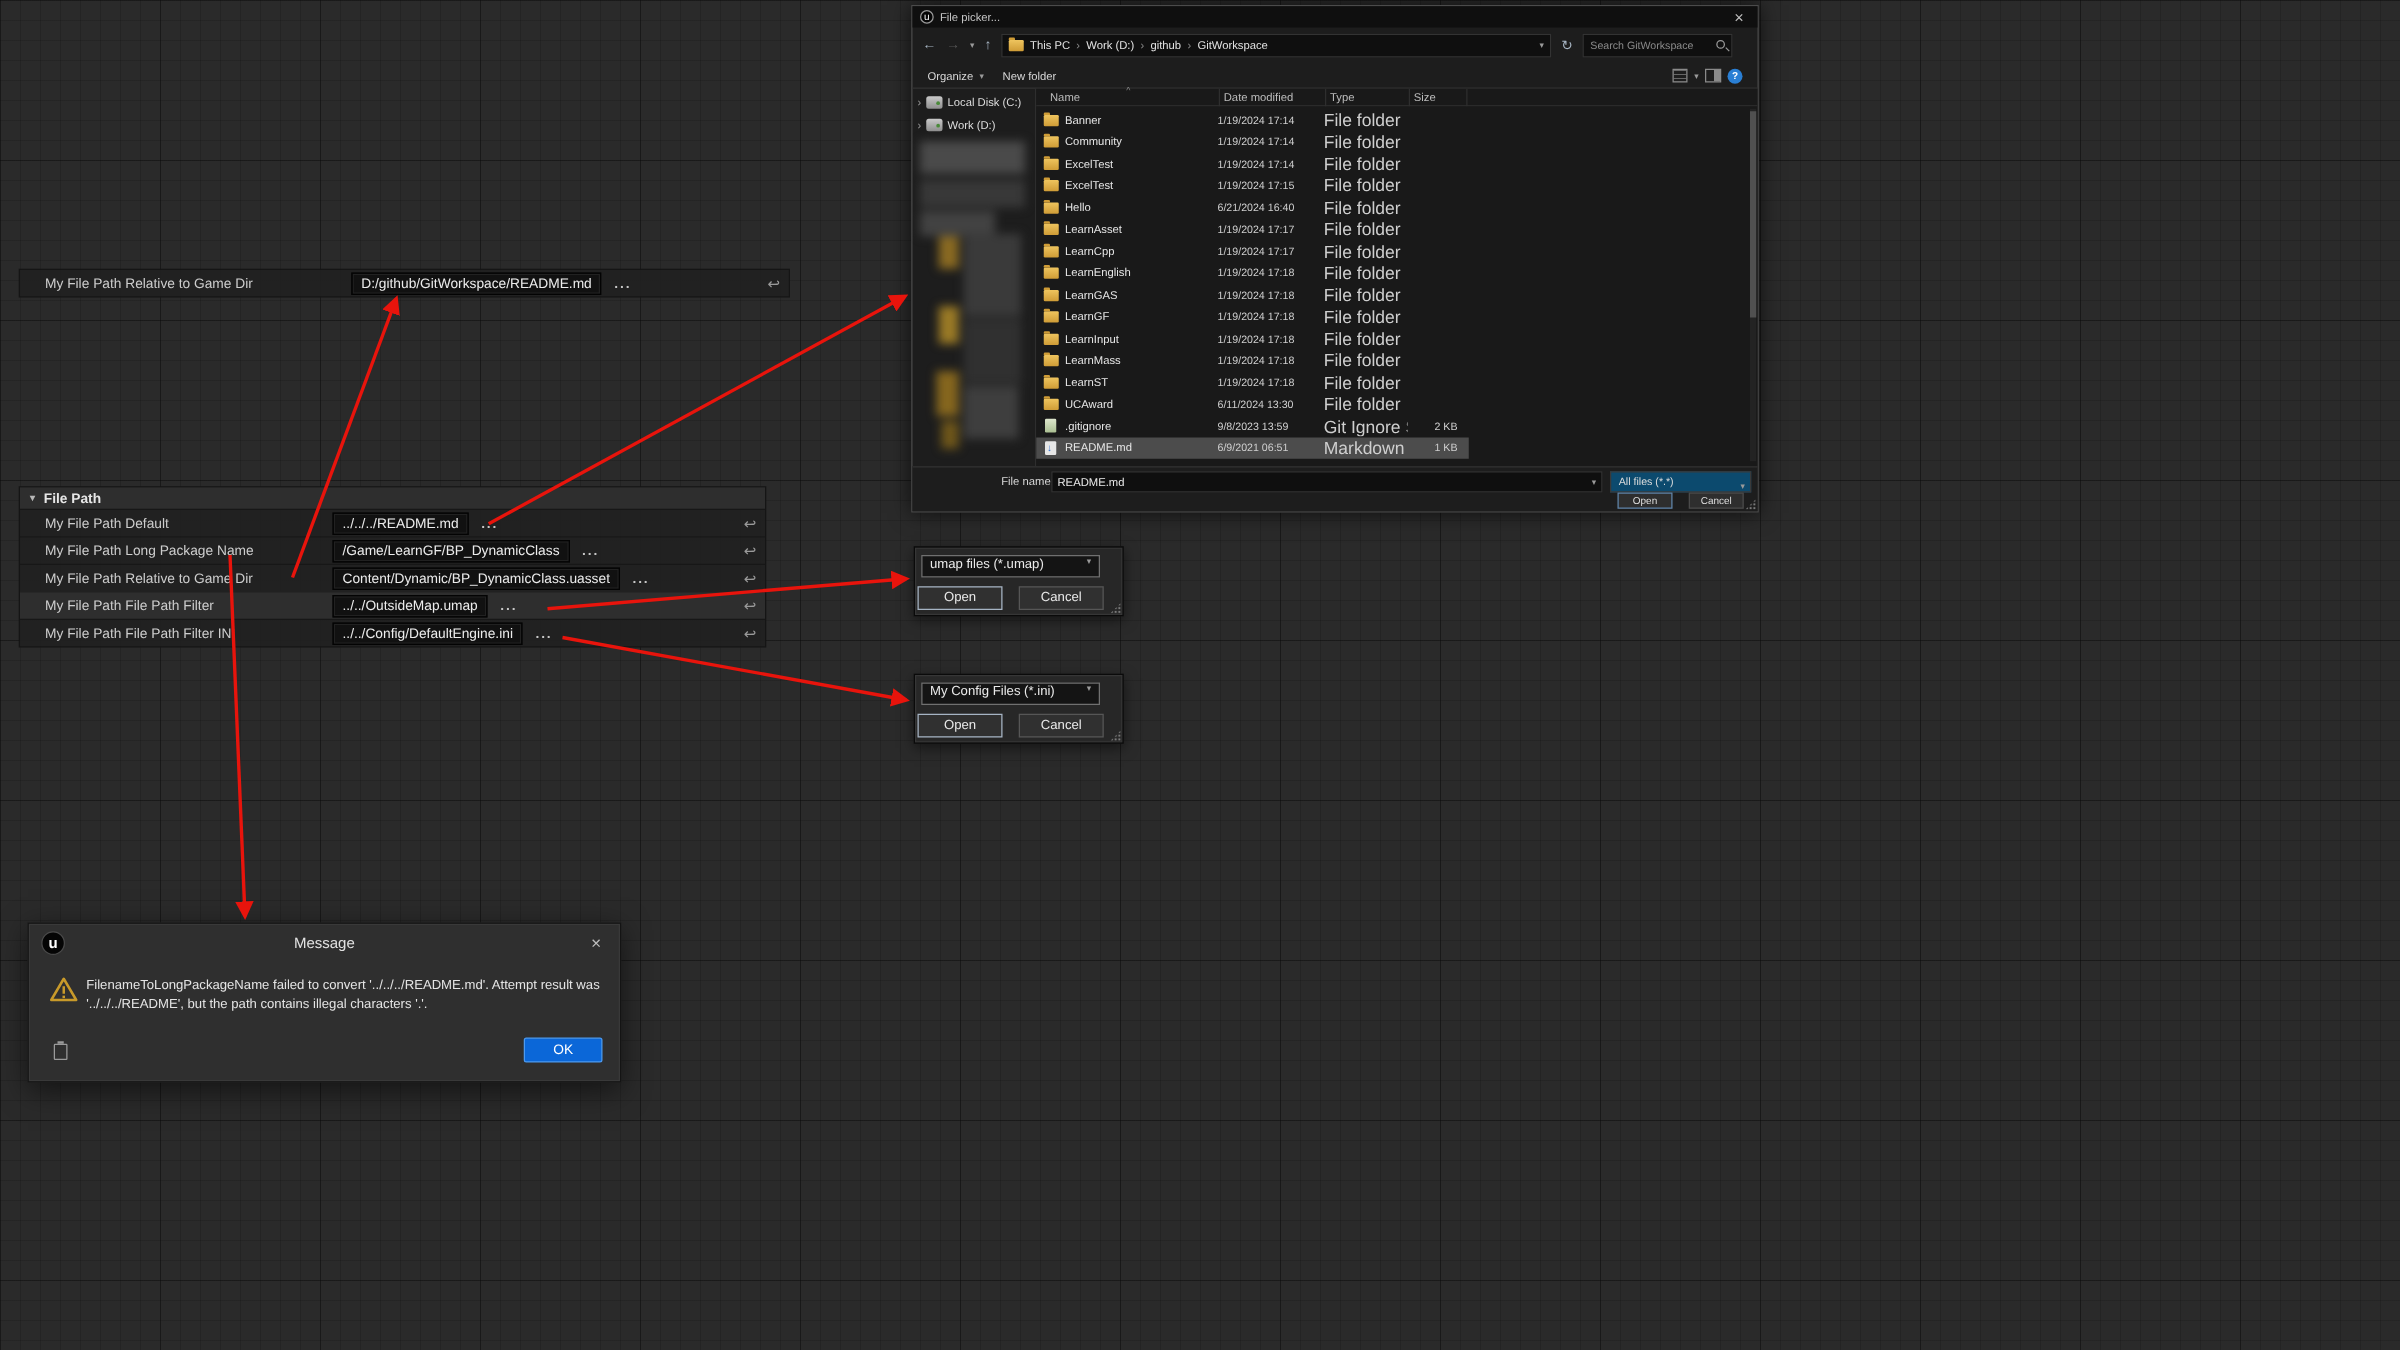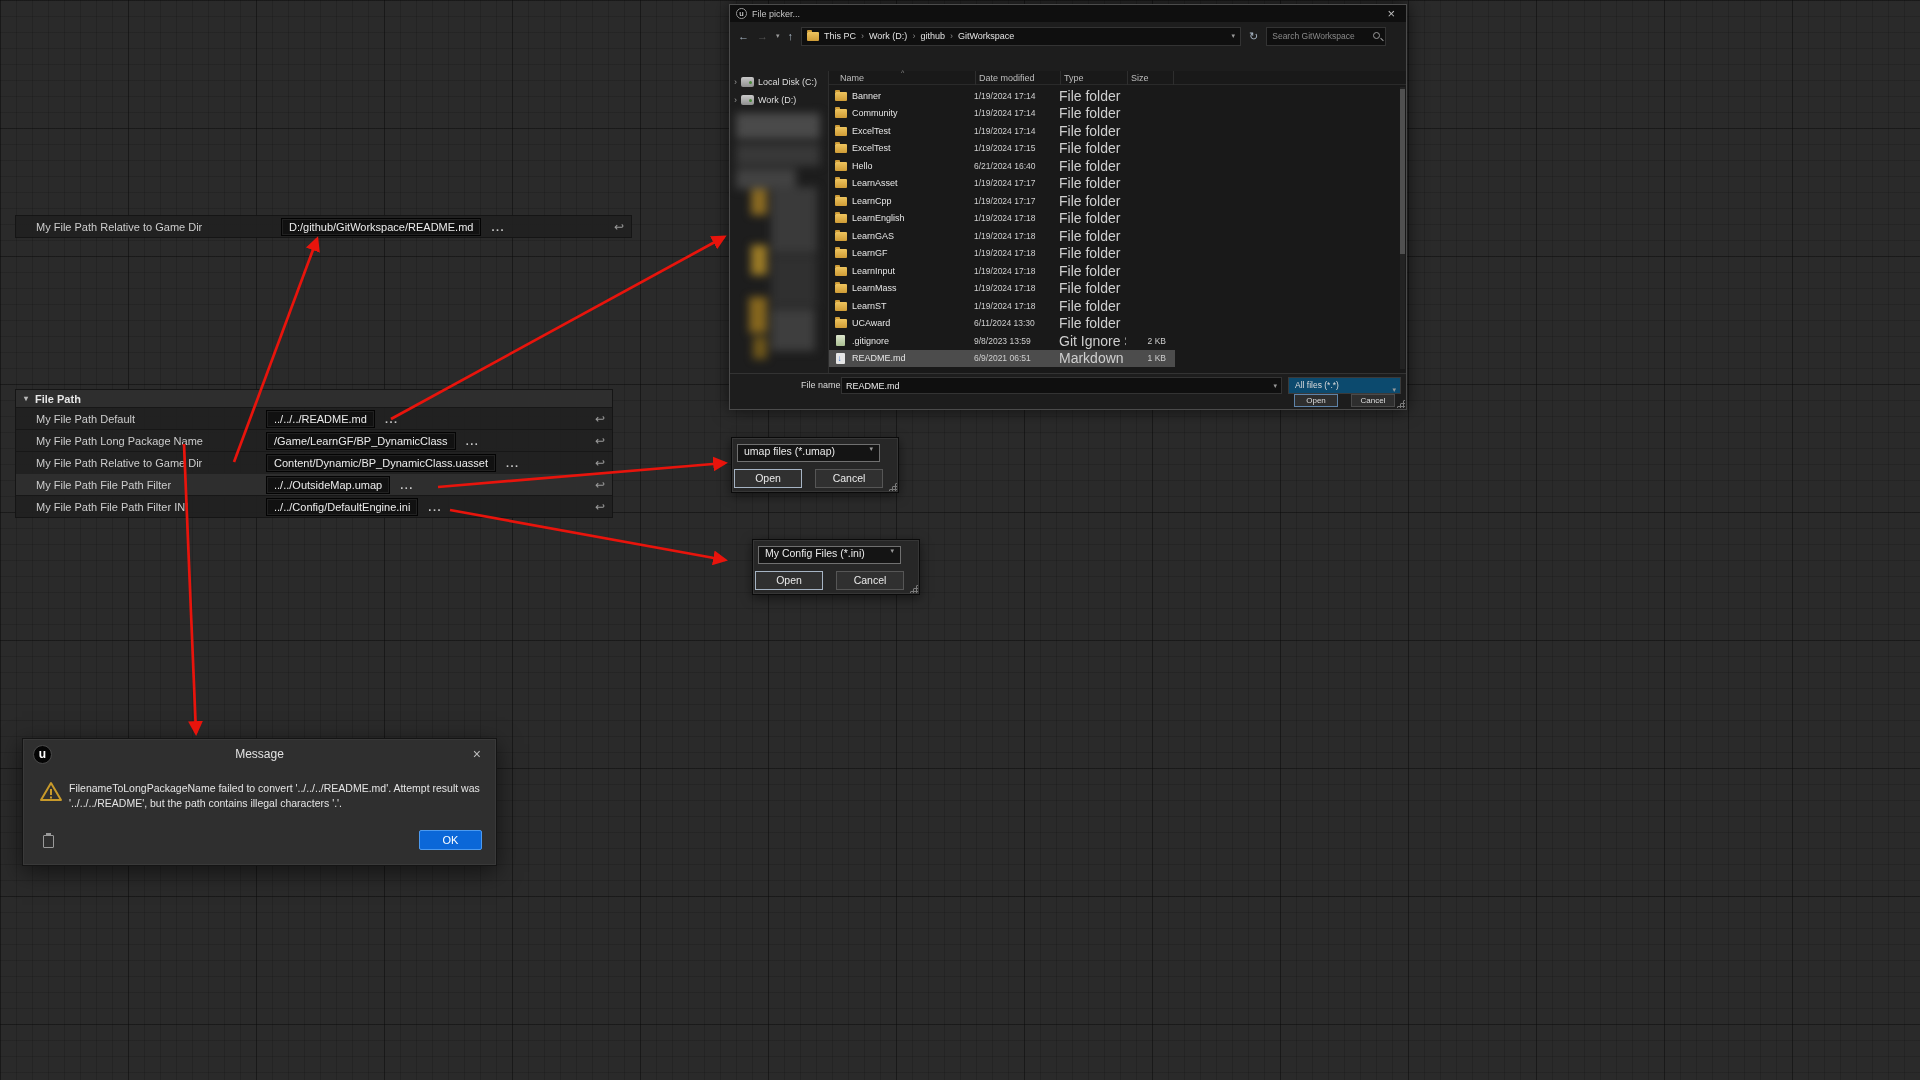--- a/index.html
+++ b/index.html
@@ -116,21 +116,21 @@
   #fp-cancel { left:621px; }
 
   .grip { position:absolute; right:1px; bottom:1px; width:9px; height:9px;
           background-image:radial-gradient(#7a7a7a 1px, transparent 1.2px); background-size:3px 3px;
           clip-path:polygon(100% 0, 100% 100%, 0 100%); }
 
   
   .mini { width:168px; height:56px; background:#272727; border:1px solid #0a0a0a; z-index:10;
           box-shadow:0 3px 10px rgba(0,0,0,0.5), inset 0 0 0 1px rgba(255,255,255,0.07); }
   #umap-dlg { left:731px; top:437px; }
-  #ini-dlg { left:752px; top:539px; }
+  #ini-dlg { left:731px; top:539px; }
   .mini-combo { position:absolute; left:5px; top:6px; width:143px; height:18px; background:#141414;
                 border:1px solid #707070; color:#eaeaea; font-size:10.5px; display:flex; align-items:flex-start;
                 padding:0 6px; cursor:pointer; }
   .mini-combo .tb-caret { margin-left:auto; }
   .mini-btn { position:absolute; top:31px; width:68px; height:19px; background:#303030; border:1px solid #565656;
               color:#eaeaea; font-size:10.5px; text-align:center; line-height:17px; cursor:pointer; }
   .mini-open { left:2px; border-color:#a6b4c4; }
   .mini-cancel { left:83px; }
 
   
@@ -230,20 +230,29 @@
           </span>
         <span class="tb-caret" style="margin-left:auto;">▾</span>
       </div>
       <span class="navg">↻</span>
       <div id="fp-search">
         <input placeholder="Search GitWorkspace" style="">
         <span class="lens"></span>
       </div>
     </div>
 
+    <div id="fp-toolbar" class="ap">
+      <span class="tool-label">Organize</span>
+      <span class="tb-caret">▾</span>
+      <span class="tool-label" style="margin-left:10px;">New folder</span>
+      <span class="icon-viewmode"></span>
+      <span class="tb-caret">▾</span>
+      <span class="icon-pane"></span>
+      <span class="icon-help">?</span>
+    </div>
 
     <div id="fp-main" class="ap">
       <div id="fp-side" class="ap">
         <div id="sidebar-items">
             <div class="side-item" style="top: 6px;">
               <span class="side-chev">›</span>
               <span class="icon-disk"></span>
               <span class="side-label">Local Disk (C:)</span>
             </div>
             <div class="side-item" style="top: 24px;">

